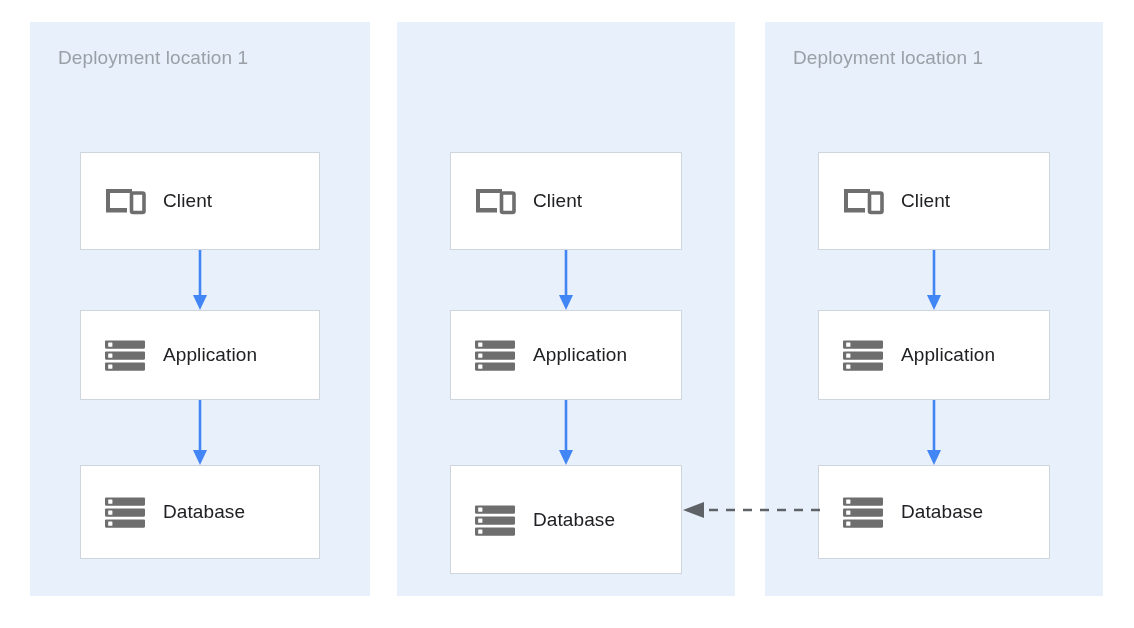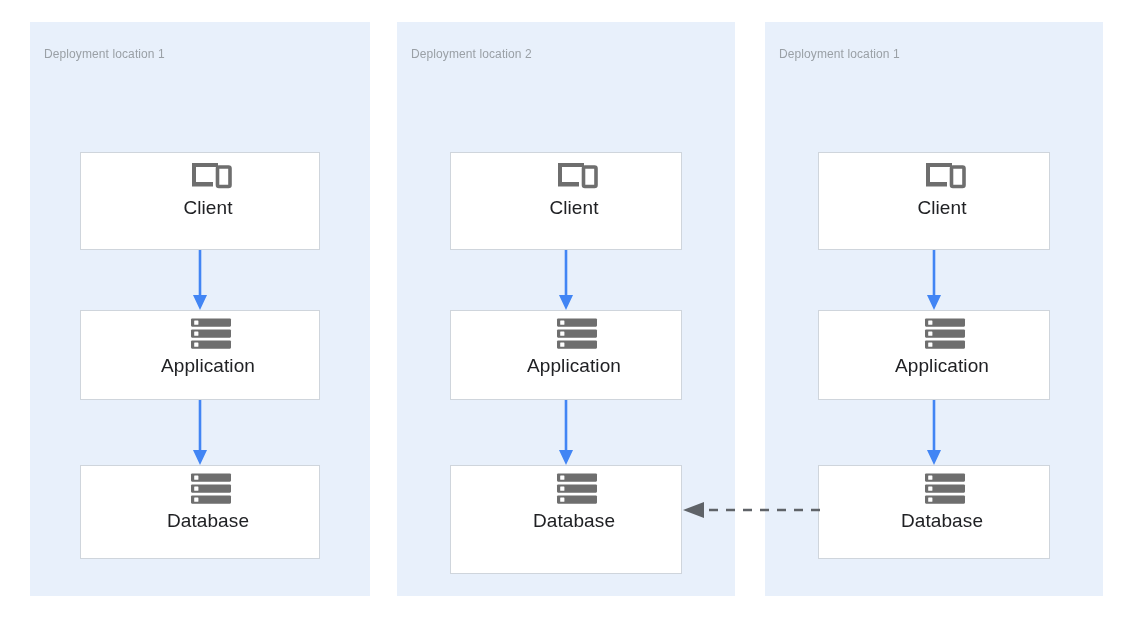--- a/index.html
+++ b/index.html
@@ -18,34 +18,34 @@
     background: #ffffff;
     overflow: hidden;
   }
   .zone {
     position: absolute;
     background: #e8f0fb;
     box-sizing: border-box;
   }
   .zone-title {
     position: absolute;
-    left: 14px;
+    left: 28px;
     top: 25px;
-    font-size: 12px;
+    font-size: 19px;
     color: #9aa0a6;
     letter-spacing: 0.1px;
     white-space: nowrap;
   }
   .node {
     position: absolute;
     background: #ffffff;
     border: 1px solid #cfd5dc;
     box-sizing: border-box;
     display: flex;
-    flex-direction: column;
+    flex-direction: row;
     align-items: center;
   }
   .node-icon {
     flex: 0 0 auto;
     margin-left: 22px;
     width: 44px;
     height: 44px;
     display: block;
   }
   .node-label {
@@ -102,21 +102,20 @@
       <div class="arrow" style="left: 161px; top: 228px; width: 18px; height: 60px;"><svg width="18" height="60" viewBox="0 0 18 60">
           <line x1="9" y1="0" x2="9" y2="47" stroke="#4285f4" stroke-width="2.6"></line>
           <polygon points="2,45 16,45 9,60" fill="#4285f4"></polygon>
         </svg></div>
       <div class="arrow" style="left: 161px; top: 378px; width: 18px; height: 65px;"><svg width="18" height="65" viewBox="0 0 18 65">
           <line x1="9" y1="0" x2="9" y2="52" stroke="#4285f4" stroke-width="2.6"></line>
           <polygon points="2,50 16,50 9,65" fill="#4285f4"></polygon>
         </svg></div>
     </div>
     <div class="zone" style="left: 397px; top: 22px; width: 338px; height: 574px; background: rgb(232, 240, 251);">
-      <div class="zone-title" style="color: rgb(154, 160, 166);">Deployment location 2</div>
       <div class="node" style="left: 53px; top: 130px; width: 232px; height: 98px; background: rgb(255, 255, 255); border-color: rgb(207, 213, 220);">
         <svg viewBox="0 0 44 44" class="node-icon">
           <path d="M3 10 H29 V14 H7 V29 H24 V33 H3 Z" fill="#6e6e6e"></path>
           <rect x="3" y="29" width="21" height="4.5" fill="#6e6e6e"></rect>
           <rect x="28.5" y="14" width="12.5" height="19.5" rx="1.4" fill="none" stroke="#6e6e6e" stroke-width="3.6"></rect>
         </svg>
         <span class="node-label" style="color: rgb(32, 33, 36);">Client</span>
       </div>
       <div class="node" style="left: 53px; top: 288px; width: 232px; height: 90px; background: rgb(255, 255, 255); border-color: rgb(207, 213, 220);">
         <svg viewBox="0 0 44 44" class="node-icon">

